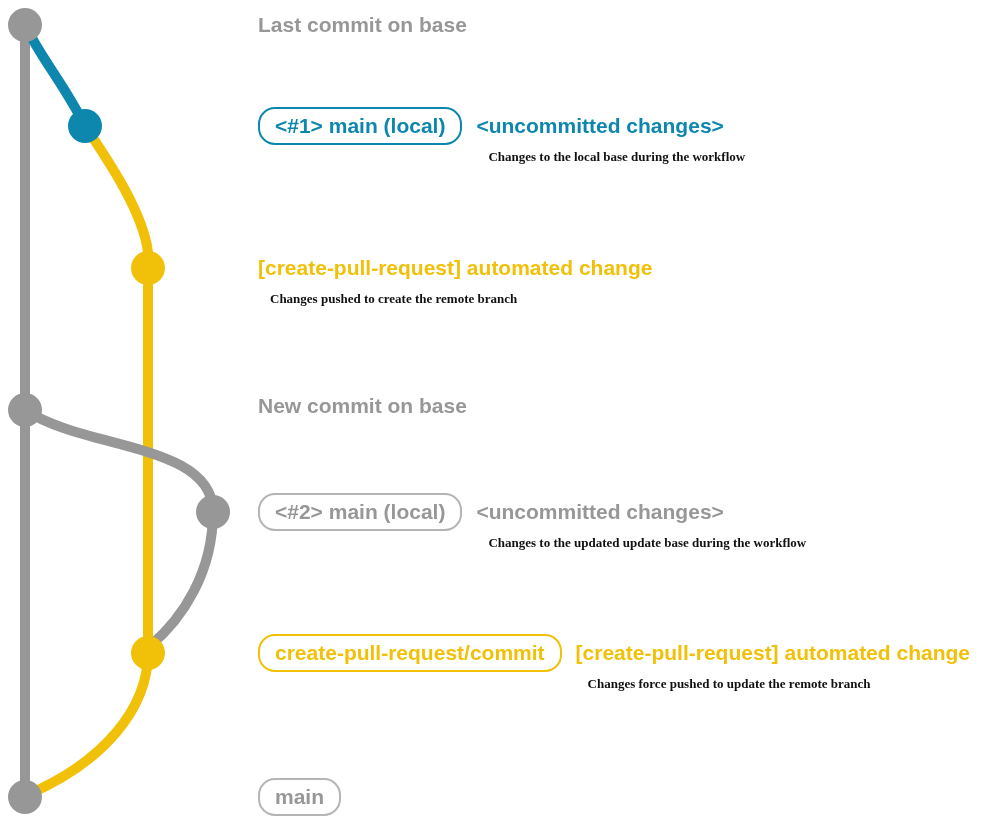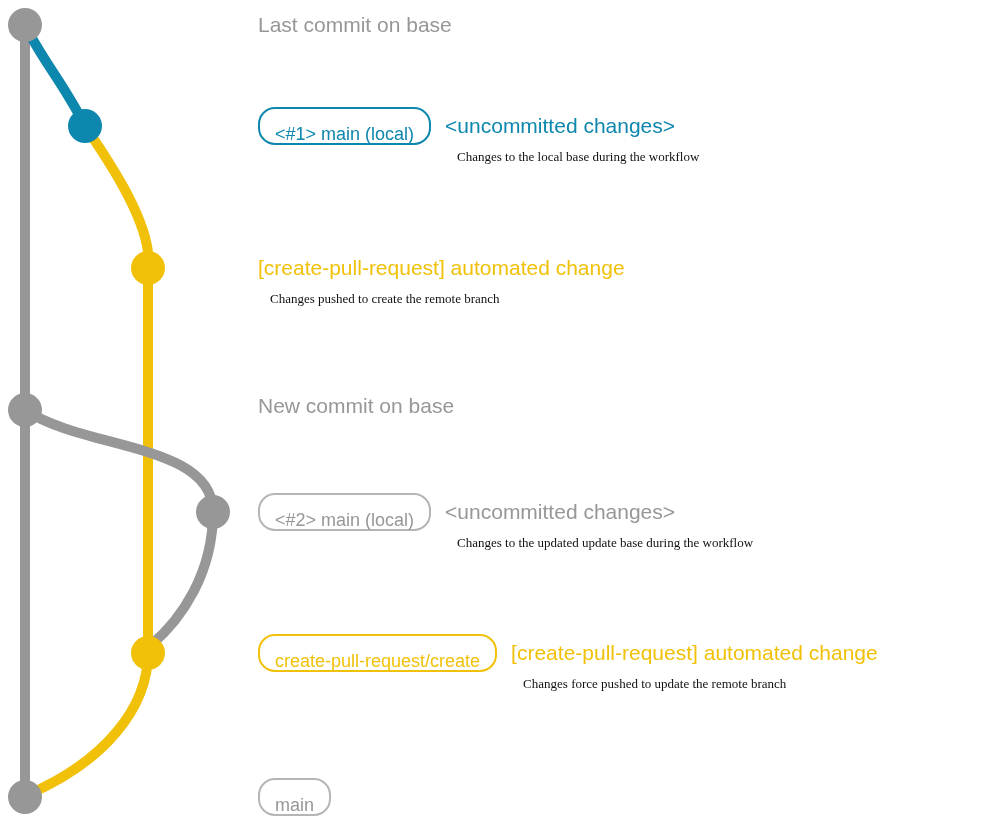--- a/index.html
+++ b/index.html
@@ -3,21 +3,21 @@
 <meta charset="utf-8">
 <style>
   * { margin: 0; padding: 0; box-sizing: border-box; }
   html, body { background: #ffffff; }
   body {
     font-family: "Liberation Sans", sans-serif;
     width: 981px; height: 827px;
     position: relative;
     overflow: hidden;
   }
-  #canvas { position: absolute; inset: 0; width: 874px; height: 827px; }
+  #canvas { position: absolute; inset: 0; width: 874px; height: 827px; font-weight: bold; }
 
   
   #graph { position: absolute; left: 0; top: 0; }
   .stroke-gray   { stroke: var(--base-gray);     fill: none; stroke-width: 10; }
   .stroke-blue   { stroke: var(--branch-blue);   fill: none; stroke-width: 10; }
   .stroke-yellow { stroke: var(--branch-yellow); fill: none; stroke-width: 10; }
   .fill-gray   { fill: var(--base-gray);   stroke: none; }
   .fill-blue   { fill: var(--branch-blue); stroke: none; }
   .fill-yellow { fill: var(--branch-yellow); stroke: none; }
 
@@ -26,24 +26,24 @@
     position: absolute;
     left: 258px;
     display: flex;
     align-items: flex-start;
     gap: 14px;
     white-space: nowrap;
   }
   .badge {
     height: 38px;
     line-height: 34px;
-    padding: 8px 15px;
+    padding: 0 15px;
     border: 2px solid;
     border-radius: 17px;
-    font-size: 18px;
+    font-size: 21px;
     flex: 0 0 auto;
   }
   .b-blue   { border-color: var(--branch-blue);   color: var(--branch-blue); }
   .b-yellow { border-color: var(--branch-yellow); color: var(--branch-yellow); }
   .b-gray   { border-color: #b5b5b5;              color: var(--base-gray); text-align: right; }
   .title {
     font-size: 21px;
     line-height: 38px;
   }
   .c-blue   { color: var(--branch-blue); }
@@ -106,21 +106,21 @@
 
   <div class="row" style="top:493px">
     <div class="badge b-gray">&lt;#2&gt; main (local)</div>
     <div>
       <div class="title c-gray">&lt;uncommitted changes&gt;</div>
       <div class="desc">Changes to the updated update base during the workflow</div>
     </div>
   </div>
 
   <div class="row" style="top:634px">
-    <div class="badge b-yellow">create-pull-request/create</div>
+    <div class="badge b-yellow">create-pull-request/commit</div>
     <div>
       <div class="title c-yellow">[create-pull-request] automated change</div>
       <div class="desc">Changes force pushed to update the remote branch</div>
     </div>
   </div>
 
   <div class="row" style="top:778px">
     <div class="badge b-gray">main</div>
   </div>
 

